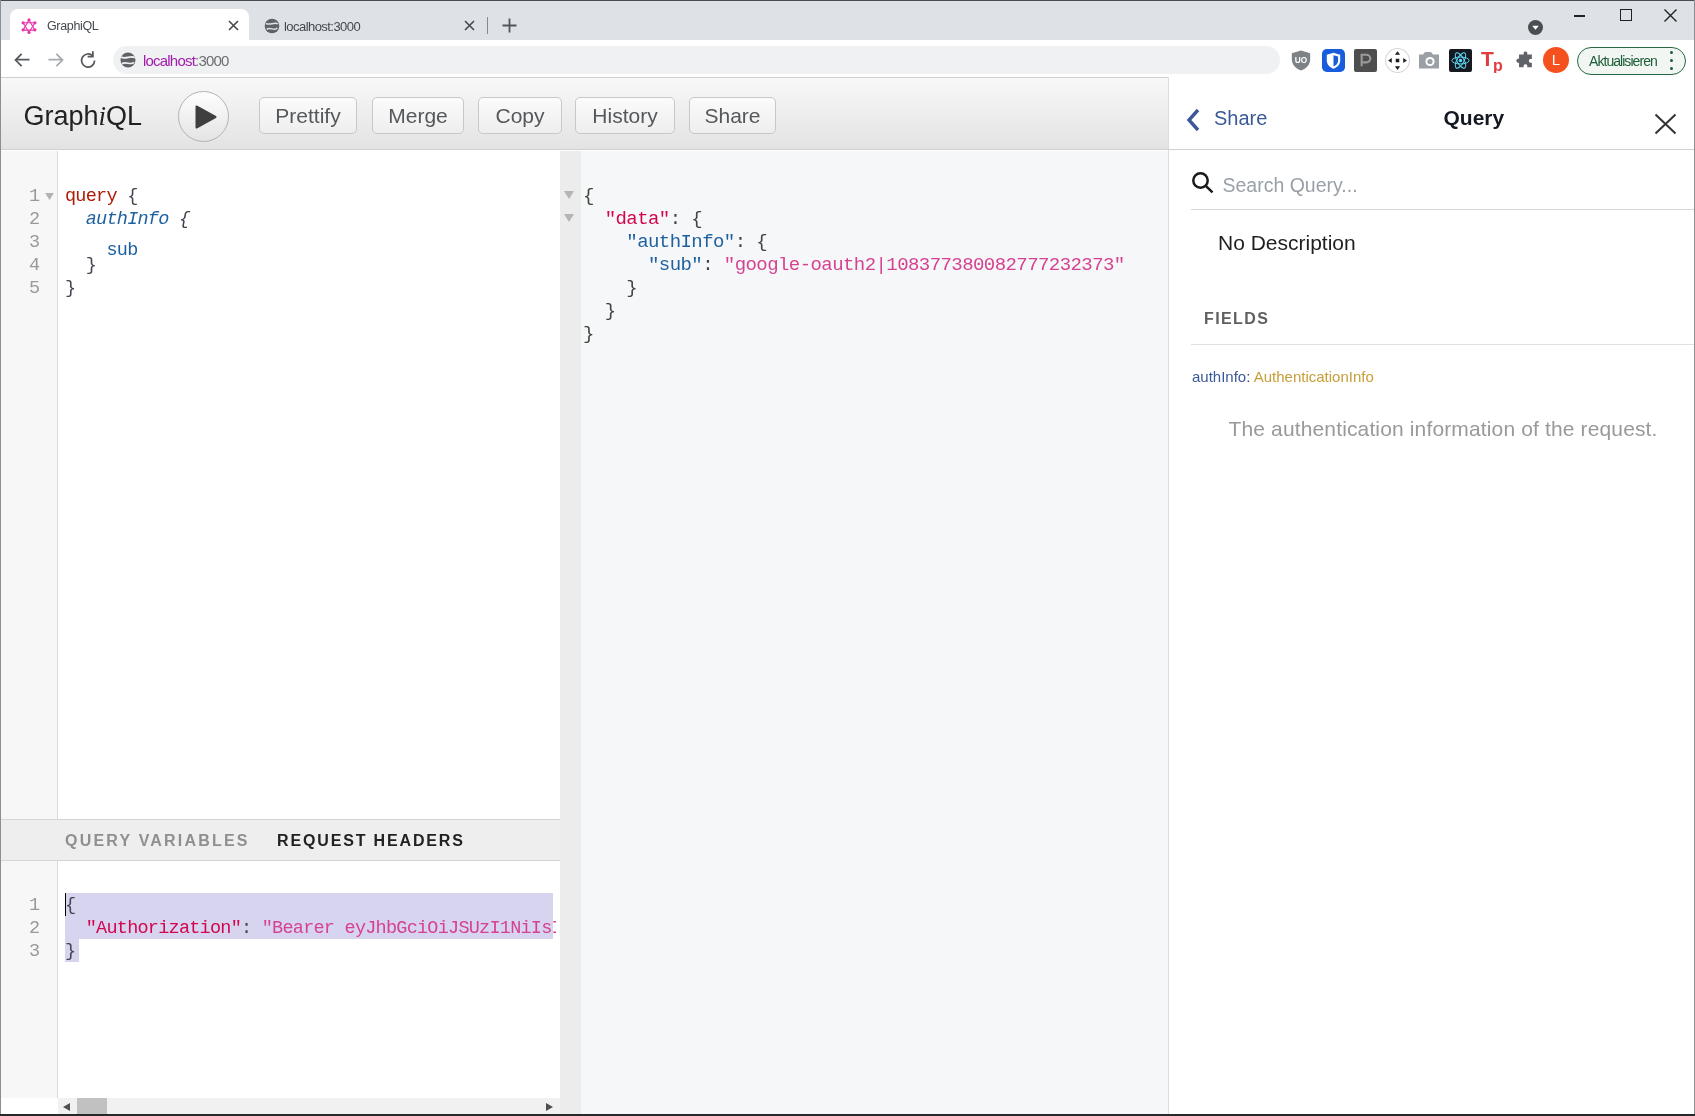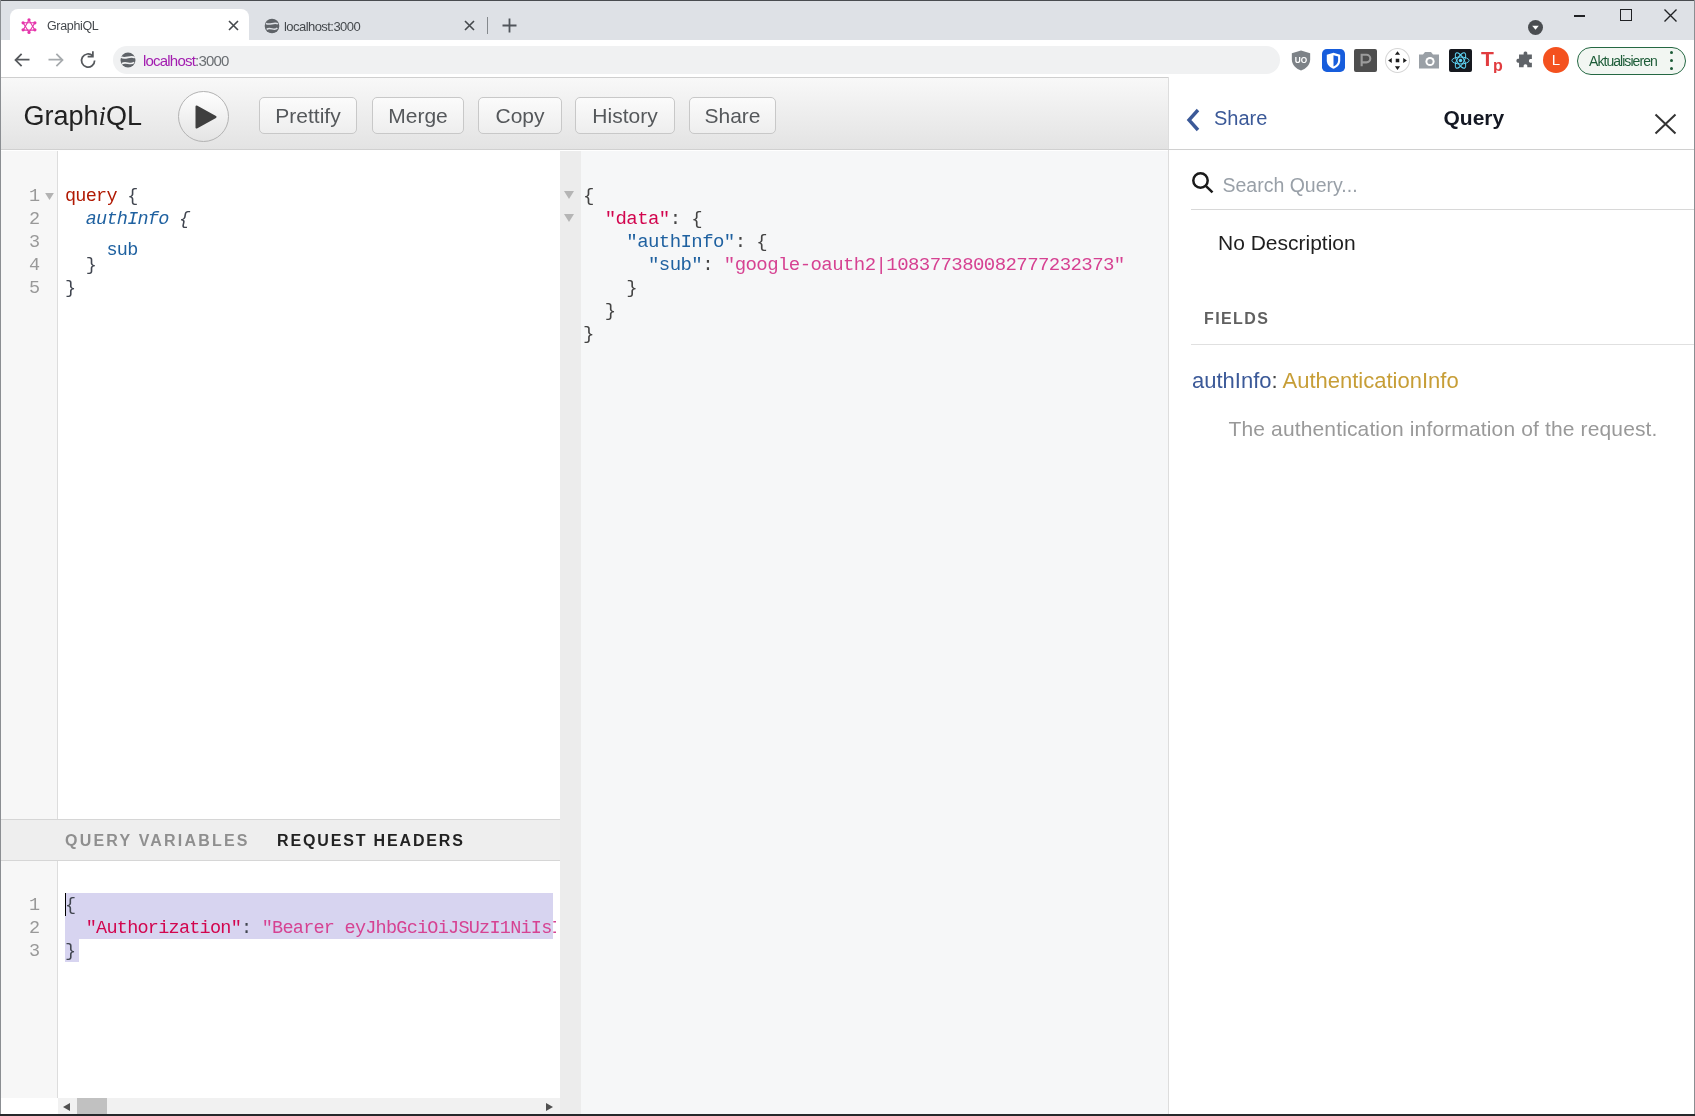--- a/index.html
+++ b/index.html
@@ -222,19 +222,19 @@
     <path d="M13.8 13.8 L20.5 20.3" stroke="#1a1a1a" stroke-width="2.5"></path>
   </svg>
 <div class="abs" style="left:1222.5px;top:174px;font-size:19.5px;color:#99a0a8;">Search Query...</div>
 <div class="abs" style="left:1191px;top:209px;width:504px;height:1px;background:#d8d8d8;"></div>
 
 <div class="abs" style="left:1192px;top:231px;font-size:21px;color:#1f1f1f;margin-left:26px;">No Description</div>
 
 <div class="abs" style="left:1192px;top:310px;font-size:16px;font-weight:bold;letter-spacing:1.4px;color:#606060;margin-left:12px;">FIELDS</div>
 <div class="abs" style="left:1191px;top:344px;width:504px;height:1px;background:#e0e0e0;"></div>
 
-<div class="abs" style="left:1192px;top:367.5px;font-size:22px;"><span style="color:#3B5998">authInfo</span><span style="color:#444">: </span><span style="color:#C79E37">AuthenticationInfo</span></div>
+<div class="abs" style="left:1192px;top:367.5px;font-size:15px;"><span style="color:#3B5998">authInfo</span><span style="color:#444">: </span><span style="color:#C79E37">AuthenticationInfo</span></div>
 <div class="abs" style="left:1196.5px;top:416.5px;font-size:21px;letter-spacing:0.14px;color:#999;margin-left:32px;">The authentication information of the request.</div>
 
 <div class="abs" style="left:0;top:0;width:1695px;height:1px;background:#494c50;"></div>
 <div class="abs" style="left:0;top:0;width:1px;height:1116px;background:#8b8e92;"></div>
 <div class="abs" style="left:1694px;top:0;width:1px;height:1116px;background:#8b8e92;"></div>
 <div class="abs" style="left:0;top:1113.5px;width:1695px;height:2.5px;background:#26282b;"></div>
 
 </body></html>

